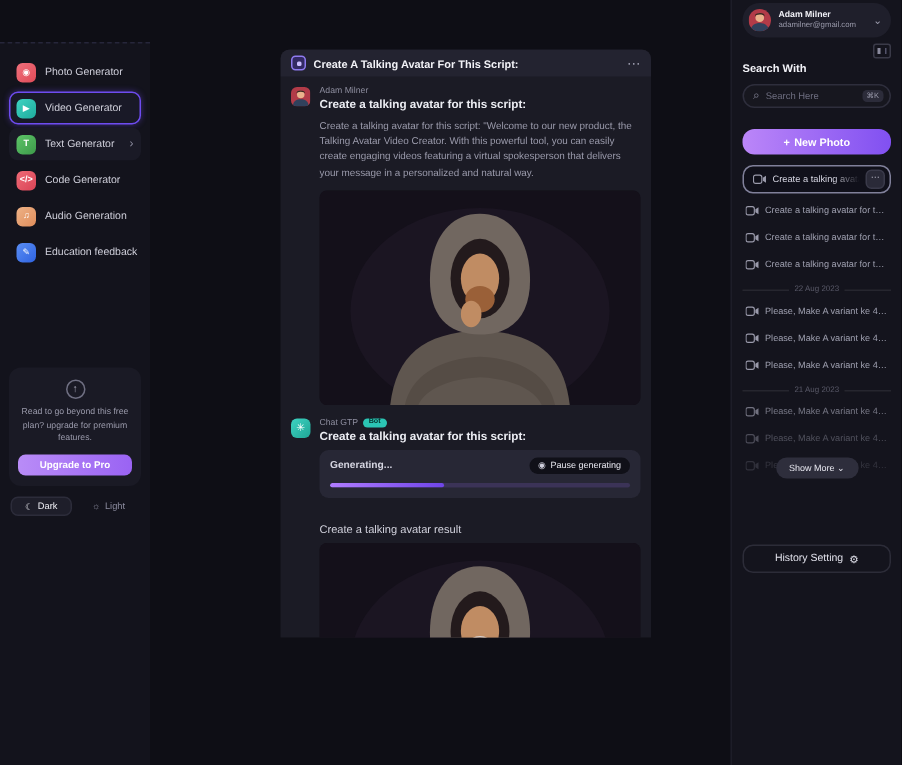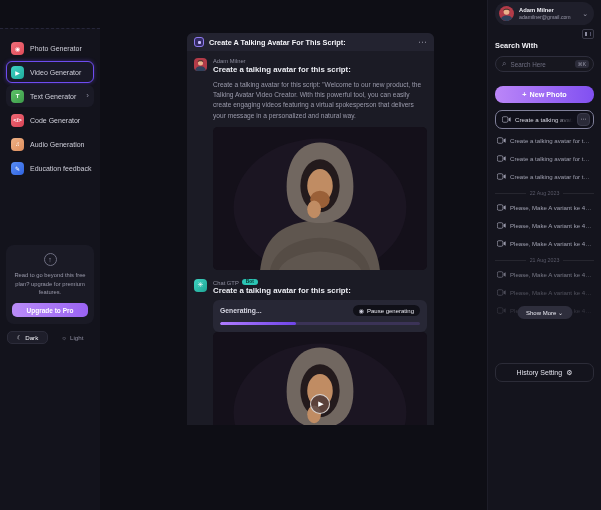--- a/index.html
+++ b/index.html
@@ -251,20 +251,21 @@
             <span class="genlabel">Generating...</span>
             <button class="pausebtn">
               <span class="stop-ic">◉</span>
               <span>Pause generating</span>
             </button>
           </div>
           <div class="ptrack">
             <div class="pfill" style="width: 38%;"></div>
           </div>
         </div>
+        <div class="result-lab">Create a talking avatar result</div>
         <div class="img-card">
           <svg viewBox="0 0 218 146" preserveAspectRatio="xMidYMid slice">
               <use href="#fig"></use>
             </svg>
           <div class="play">
               <span>▶</span>
             </div>
         </div>
 
       </div>

